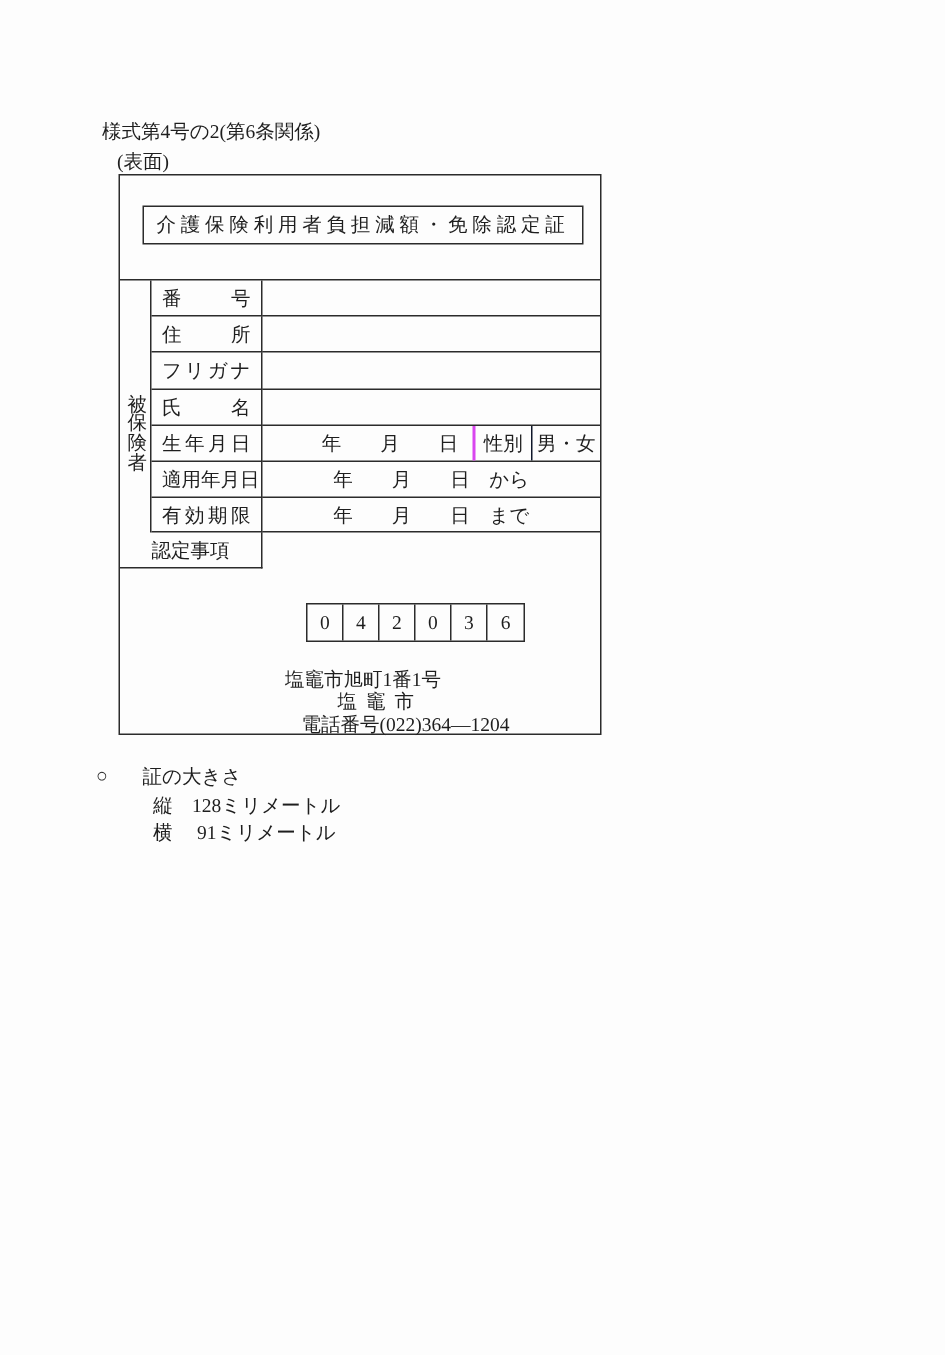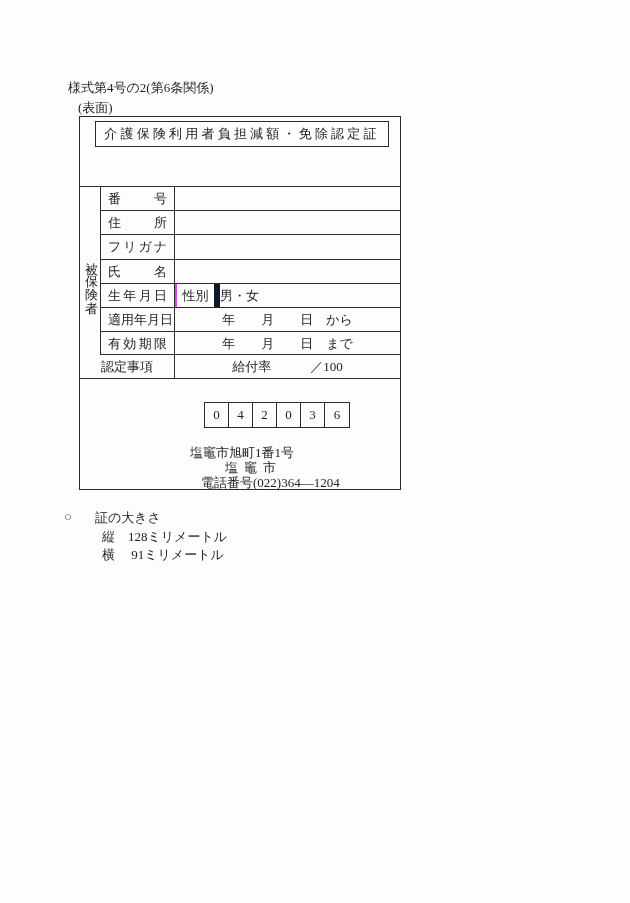--- a/index.html
+++ b/index.html
@@ -17,21 +17,21 @@
 
   .form-table {
     position:absolute; left:79px; top:116px;
     width:322px; height:374px;
     border:1px solid #2b2b2b;
   }
 
   
   .header-area { position:relative; height:70px; border-bottom:1px solid #2b2b2b; }
   .title-box {
-    position:absolute; left:15px; top:4px; width:294px; height:26px;
+    position:absolute; left:15px; top:20px; width:294px; height:26px;
     border:1px solid #2b2b2b;
     line-height:24px; text-align:center; letter-spacing:3.2px; white-space:nowrap;
   }
   .issue-row { position:absolute; left:28px; top:47px; height:22px; line-height:22px; white-space:pre; }
 
   
   .grid {
     display:grid;
     grid-template-columns:21px 74px auto;
     grid-template-rows:24px 24px 25px 24px 24px 24px 23px 24px auto;
@@ -56,21 +56,21 @@
   }
   .span2 { grid-column:1/3; }
   .cert-lab { text-align:right; text-align-last:center; }
   .r8 { grid-row:8; }
   .r9 { grid-row:9; border-bottom:none; }
 
   
   .val.birth { display:flex; padding:0; }
   .birth-date { flex:1; padding-left:30px; text-align:center; white-space:pre; }
   .sex-label  { width:39px; border-left:2px solid #d946ef; text-align:center; }
-  .sex-opts   { width:46px; border-left:6px solid #0f172a; text-align:left; }
+  .sex-opts   { width:46px; border-left:1px solid #0f172a; text-align:center; }
 
   
   .ins-lab { line-height:17px; padding:22px 0 0 15px; text-align:left; text-align-last:left; letter-spacing:1.2px; }
   .ins-val { position:relative; text-align:left; }
   .digit-grid { position:absolute; left:29px; top:23px; display:flex; border:1px solid #2b2b2b; }
   .digit { width:24px; height:24px; border-right:1px solid #2b2b2b; text-align:center; line-height:24px; }
   .digit:last-child { border-right:none; }
   .addr1 { position:absolute; left:15px; top:62px; white-space:pre; }
   .addr2 { position:absolute; left:50px; top:77px; letter-spacing:6px; white-space:pre; }
   .addr3 { position:absolute; left:26px; top:92px; white-space:pre; }
@@ -106,32 +106,32 @@
       <div class="val"></div>
 
       <div class="lab">フリガナ</div>
       <div class="val"></div>
 
       <div class="lab">氏名</div>
       <div class="val"></div>
 
       <div class="lab">生年月日</div>
       <div class="val birth">
+        <div class="birth-date">年　　月　　日</div>
         <div class="sex-label">性別</div>
         <div class="sex-opts">男・女</div>
       </div>
 
       <div class="lab">適用年月日</div>
       <div class="val">年　　月　　日　から</div>
 
       <div class="lab">有効期限</div>
       <div class="val">年　　月　　日　まで</div>
 
       <div class="lab span2 cert-lab r8">認定事項</div>
-      <div class="val r8">給付率　　　／100</div>
 
 
       <div class="val ins-val r9">
         <div class="digit-grid">
           <div class="digit">0</div>
           <div class="digit">4</div>
           <div class="digit">2</div>
           <div class="digit">0</div>
           <div class="digit">3</div>
           <div class="digit">6</div>

